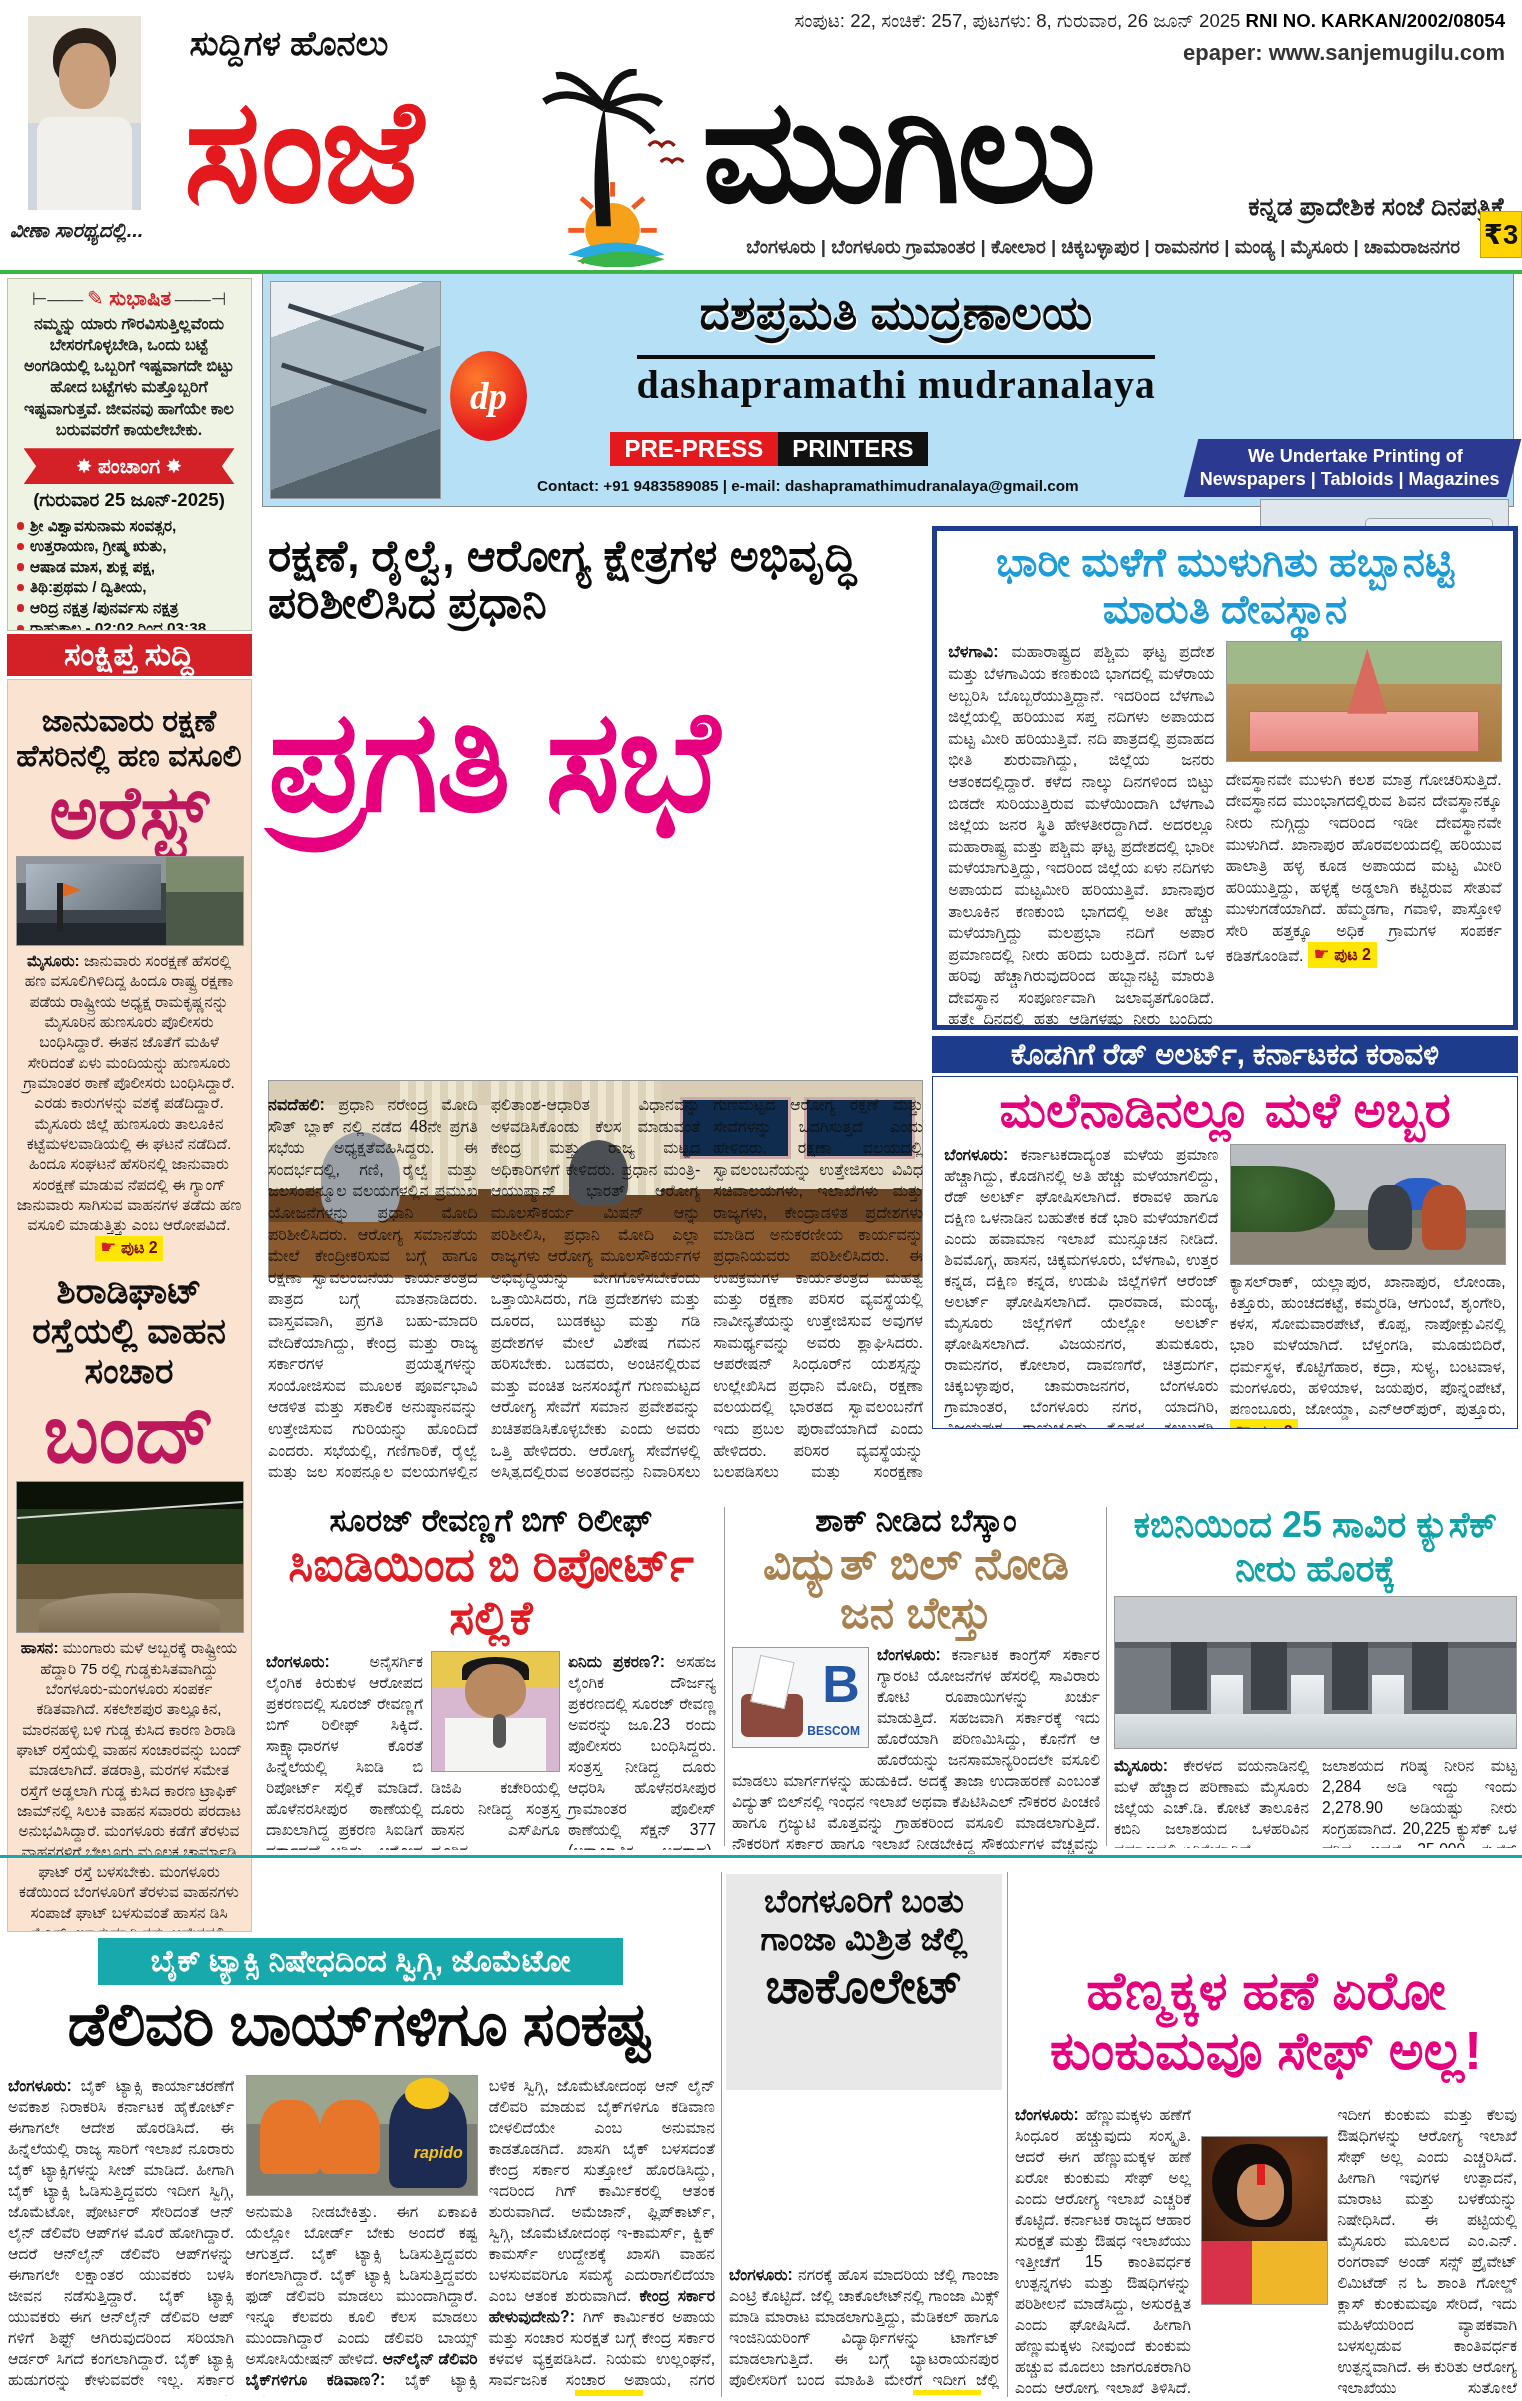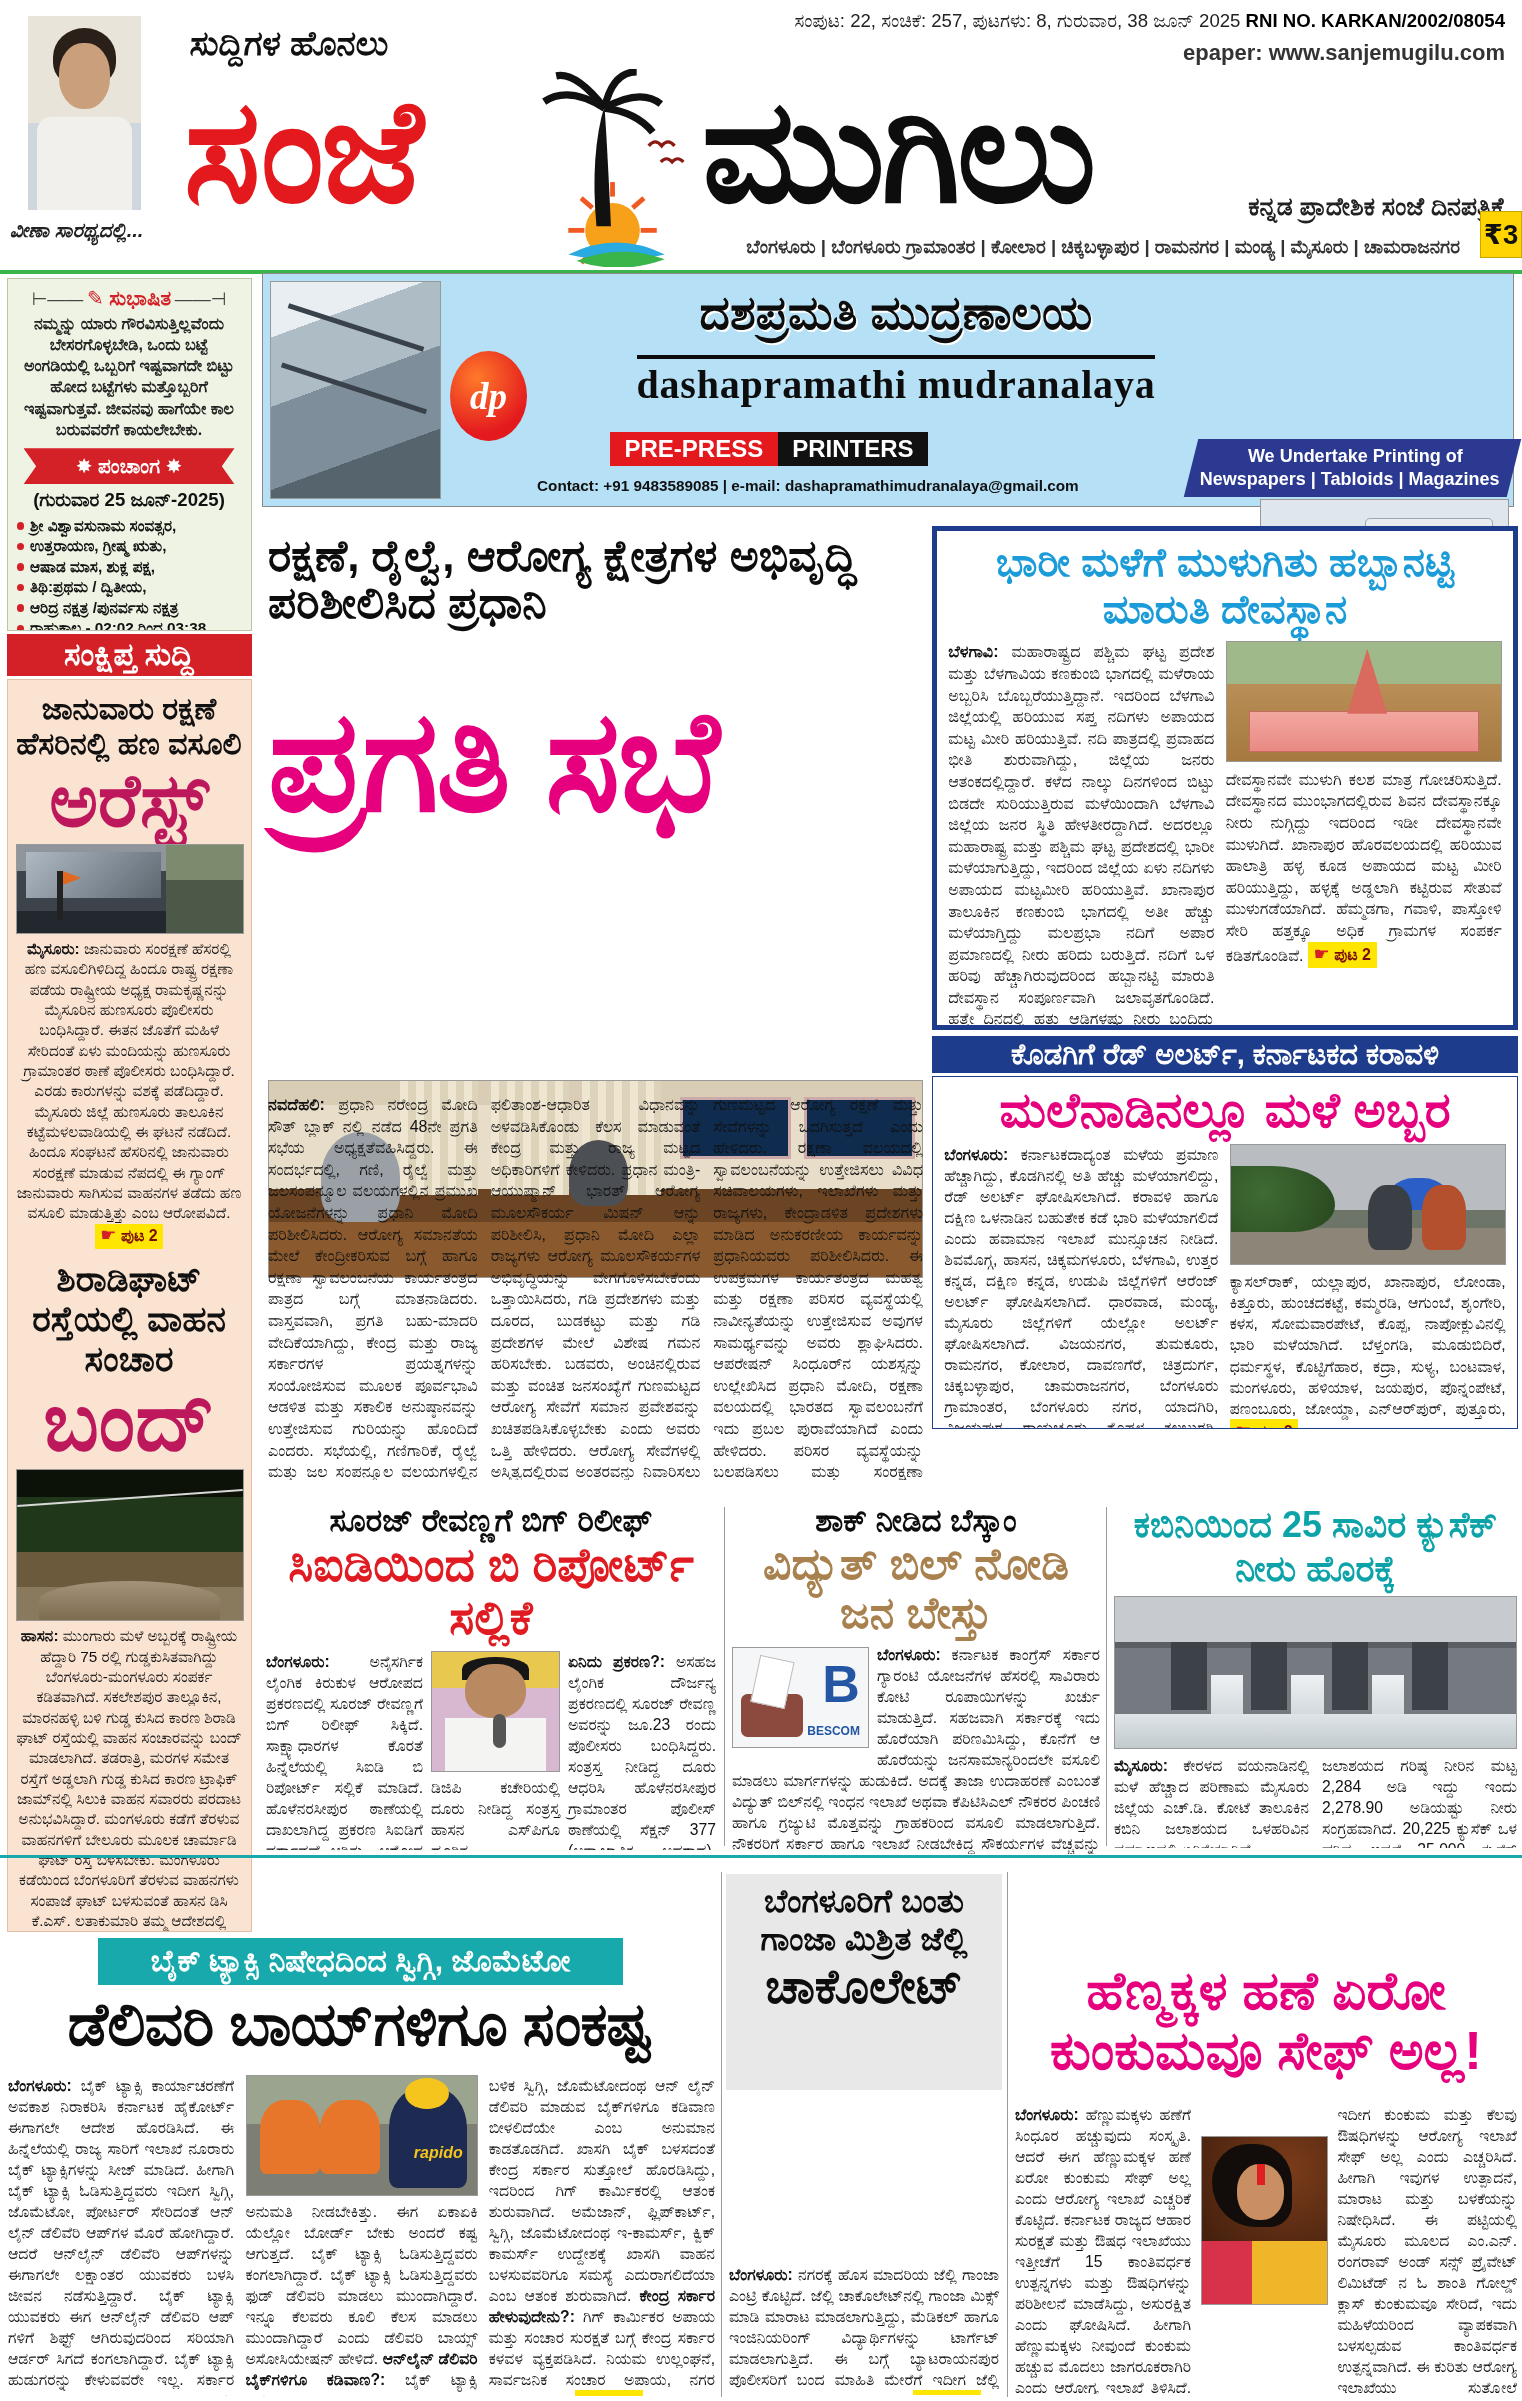--- a/index.html
+++ b/index.html
@@ -188,21 +188,21 @@
     </g>
     <g stroke="#8b1a12" stroke-width="4" fill="none">
       <path d="M160 95 q8 -10 16 0 q8 -10 16 0"></path>
         <path d="M175 115 q7 -8 14 0 q7 -8 14 0"></path>
     </g>
   </svg>
 
   <div class="abs title-black" style="left:702px;top:61px;">ಮುಗಿಲು</div>
 
   <div class="abs metaline" style="right:18px;top:9.7px;white-space:nowrap;">
-    <span>ಸಂಪುಟ: 22, ಸಂಚಿಕೆ: 257, ಪುಟಗಳು: 8, ಗುರುವಾರ, 38 ಜೂನ್ 2025 </span><b>RNI NO. KARKAN/2002/08054</b>
+    <span>ಸಂಪುಟ: 22, ಸಂಚಿಕೆ: 257, ಪುಟಗಳು: 8, ಗುರುವಾರ, 26 ಜೂನ್ 2025 </span><b>RNI NO. KARKAN/2002/08054</b>
   </div>
   <div class="abs epaper" style="right:18px;top:40px;">epaper: www.sanjemugilu.com</div>
   <div class="abs subtitle" style="right:19.4px;top:192px;">ಕನ್ನಡ ಪ್ರಾದೇಶಿಕ ಸಂಜೆ ದಿನಪತ್ರಿಕೆ</div>
   <div class="abs cities" style="right:63px;top:236px;">ಬೆಂಗಳೂರು | ಬೆಂಗಳೂರು ಗ್ರಾಮಾಂತರ | ಕೋಲಾರ | ಚಿಕ್ಕಬಳ್ಳಾಪುರ | ರಾಮನಗರ | ಮಂಡ್ಯ | ಮೈಸೂರು | ಚಾಮರಾಜನಗರ</div>
   <div class="abs pricebox" style="left:1480px;top:211px;width:42px;height:47px;">₹3</div>
   <div class="abs greenrule" style="left:0;top:270px;width:1523px;"></div>
 
   <div class="abs greenbox c ov" style="left:6.5px;top:278px;width:245px;height:353px;">
     <div><span class="subh-rule">⊢——</span> <span class="subh-title">✎ <span>ಸುಭಾಷಿತ</span></span> <span class="subh-rule">——⊣</span></div>
     <div class="quote" style="margin-top:3.2px;">ನಮ್ಮನ್ನು ಯಾರು ಗೌರವಿಸುತ್ತಿಲ್ಲವೆಂದು ಬೇಸರಗೊಳ್ಳಬೇಡಿ, ಒಂದು ಬಟ್ಟೆ ಅಂಗಡಿಯಲ್ಲಿ ಒಬ್ಬರಿಗೆ ಇಷ್ಟವಾಗದೇ ಬಿಟ್ಟು ಹೋದ ಬಟ್ಟೆಗಳು ಮತ್ತೊಬ್ಬರಿಗೆ ಇಷ್ಟವಾಗುತ್ತವೆ. ಜೀವನವು ಹಾಗೆಯೇ ಕಾಲ ಬರುವವರೆಗೆ ಕಾಯಲೇಬೇಕು.</div>
@@ -215,21 +215,21 @@
       <li>ತಿಥಿ:ಪ್ರಥಮ / ದ್ವಿತೀಯ,</li>
       <li>ಆರಿದ್ರ ನಕ್ಷತ್ರ /ಪುನರ್ವಸು ನಕ್ಷತ್ರ</li>
       <li>ರಾಹುಕಾಲ - 02:02 ರಿಂದ 03:38</li>
 
     </ul>
   </div>
 
   <div class="abs briefbar" style="left:6.5px;top:634px;width:245px;height:42px;">ಸಂಕ್ಷಿಪ್ತ ಸುದ್ದಿ</div>
 
   <div class="abs peachbox ov" style="left:6.5px;top:679px;width:245px;height:1253px;">
-    <div class="sb-head" style="margin-top:4px;">ಜಾನುವಾರು ರಕ್ಷಣೆ ಹೆಸರಿನಲ್ಲಿ ಹಣ ವಸೂಲಿ</div>
+    <div class="sb-head" style="margin-top:16px;">ಜಾನುವಾರು ರಕ್ಷಣೆ ಹೆಸರಿನಲ್ಲಿ ಹಣ ವಸೂಲಿ</div>
     <div class="bigred" style="font-size:74px;line-height:1.05;">ಅರೆಸ್ಟ್</div>
     <div class="ph car" style="width:228px;height:90px;margin:4.8px auto;">
       <div class="glass"></div>
         <div class="crowd"></div>
         <div class="flag"></div>
     </div>
     <div class="sb-body">
       <b class="dl">ಮೈಸೂರು:</b>
       <span>ಜಾನುವಾರು ಸಂರಕ್ಷಣೆ ಹೆಸರಲ್ಲಿ ಹಣ ವಸೂಲಿಗಿಳಿದಿದ್ದ ಹಿಂದೂ ರಾಷ್ಟ್ರ ರಕ್ಷಣಾ ಪಡೆಯ ರಾಷ್ಟ್ರೀಯ ಅಧ್ಯಕ್ಷ ರಾಮಕೃಷ್ಣನನ್ನು ಮೈಸೂರಿನ ಹುಣಸೂರು ಪೊಲೀಸರು ಬಂಧಿಸಿದ್ದಾರೆ. ಈತನ ಜೊತೆಗೆ ಮಹಿಳೆ ಸೇರಿದಂತೆ ಏಳು ಮಂದಿಯನ್ನು ಹುಣಸೂರು ಗ್ರಾಮಾಂತರ ಠಾಣೆ ಪೊಲೀಸರು ಬಂಧಿಸಿದ್ದಾರೆ. ಎರಡು ಕಾರುಗಳನ್ನು ವಶಕ್ಕೆ ಪಡೆದಿದ್ದಾರೆ. ಮೈಸೂರು ಜಿಲ್ಲೆ ಹುಣಸೂರು ತಾಲೂಕಿನ ಕಟ್ಟೆಮಳಲವಾಡಿಯಲ್ಲಿ ಈ ಘಟನೆ ನಡೆದಿದೆ. ಹಿಂದೂ ಸಂಘಟನೆ ಹೆಸರಿನಲ್ಲಿ ಜಾನುವಾರು ಸಂರಕ್ಷಣೆ ಮಾಡುವ ನೆಪದಲ್ಲಿ ಈ ಗ್ಯಾಂಗ್ ಜಾನುವಾರು ಸಾಗಿಸುವ ವಾಹನಗಳ ತಡೆದು ಹಣ ವಸೂಲಿ ಮಾಡುತ್ತಿತ್ತು ಎಂಬ ಆರೋಪವಿದೆ.</span>
       <span class="ptag"><span class="hand">☛</span> <span class="lbl">ಪುಟ 2</span></span>

